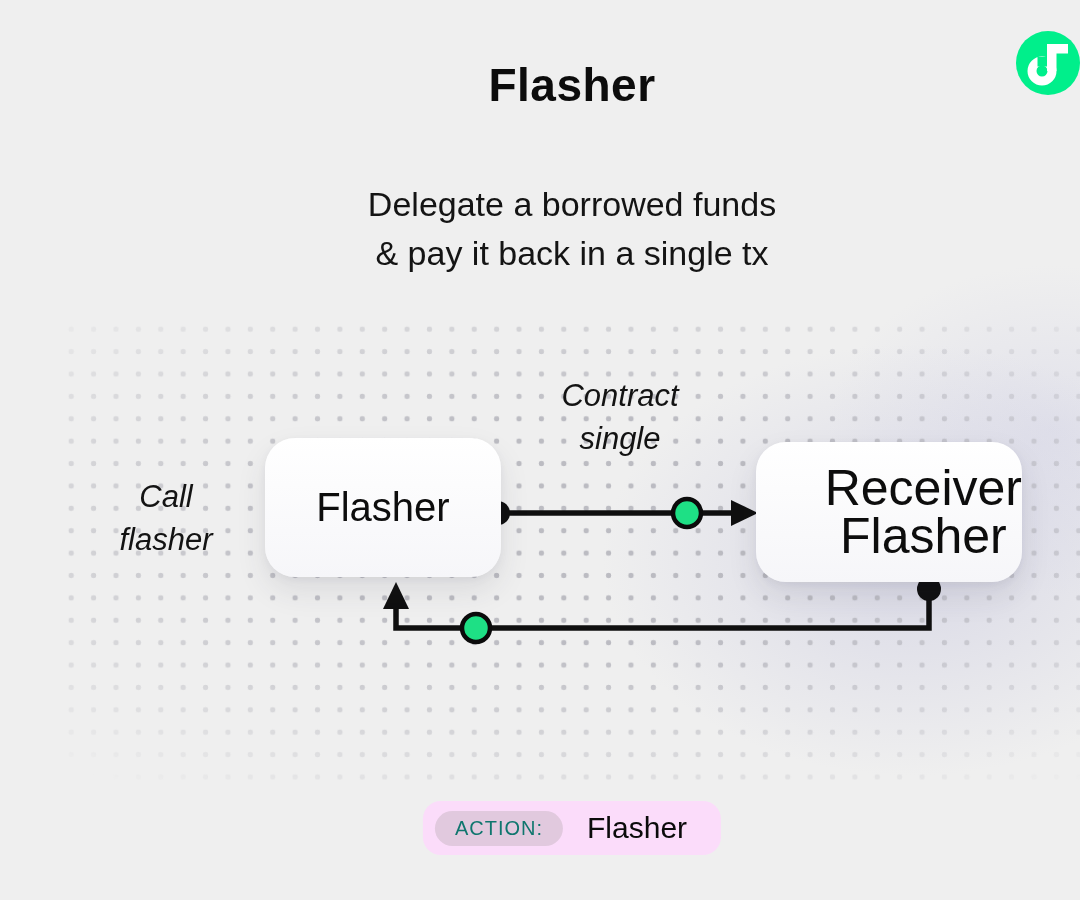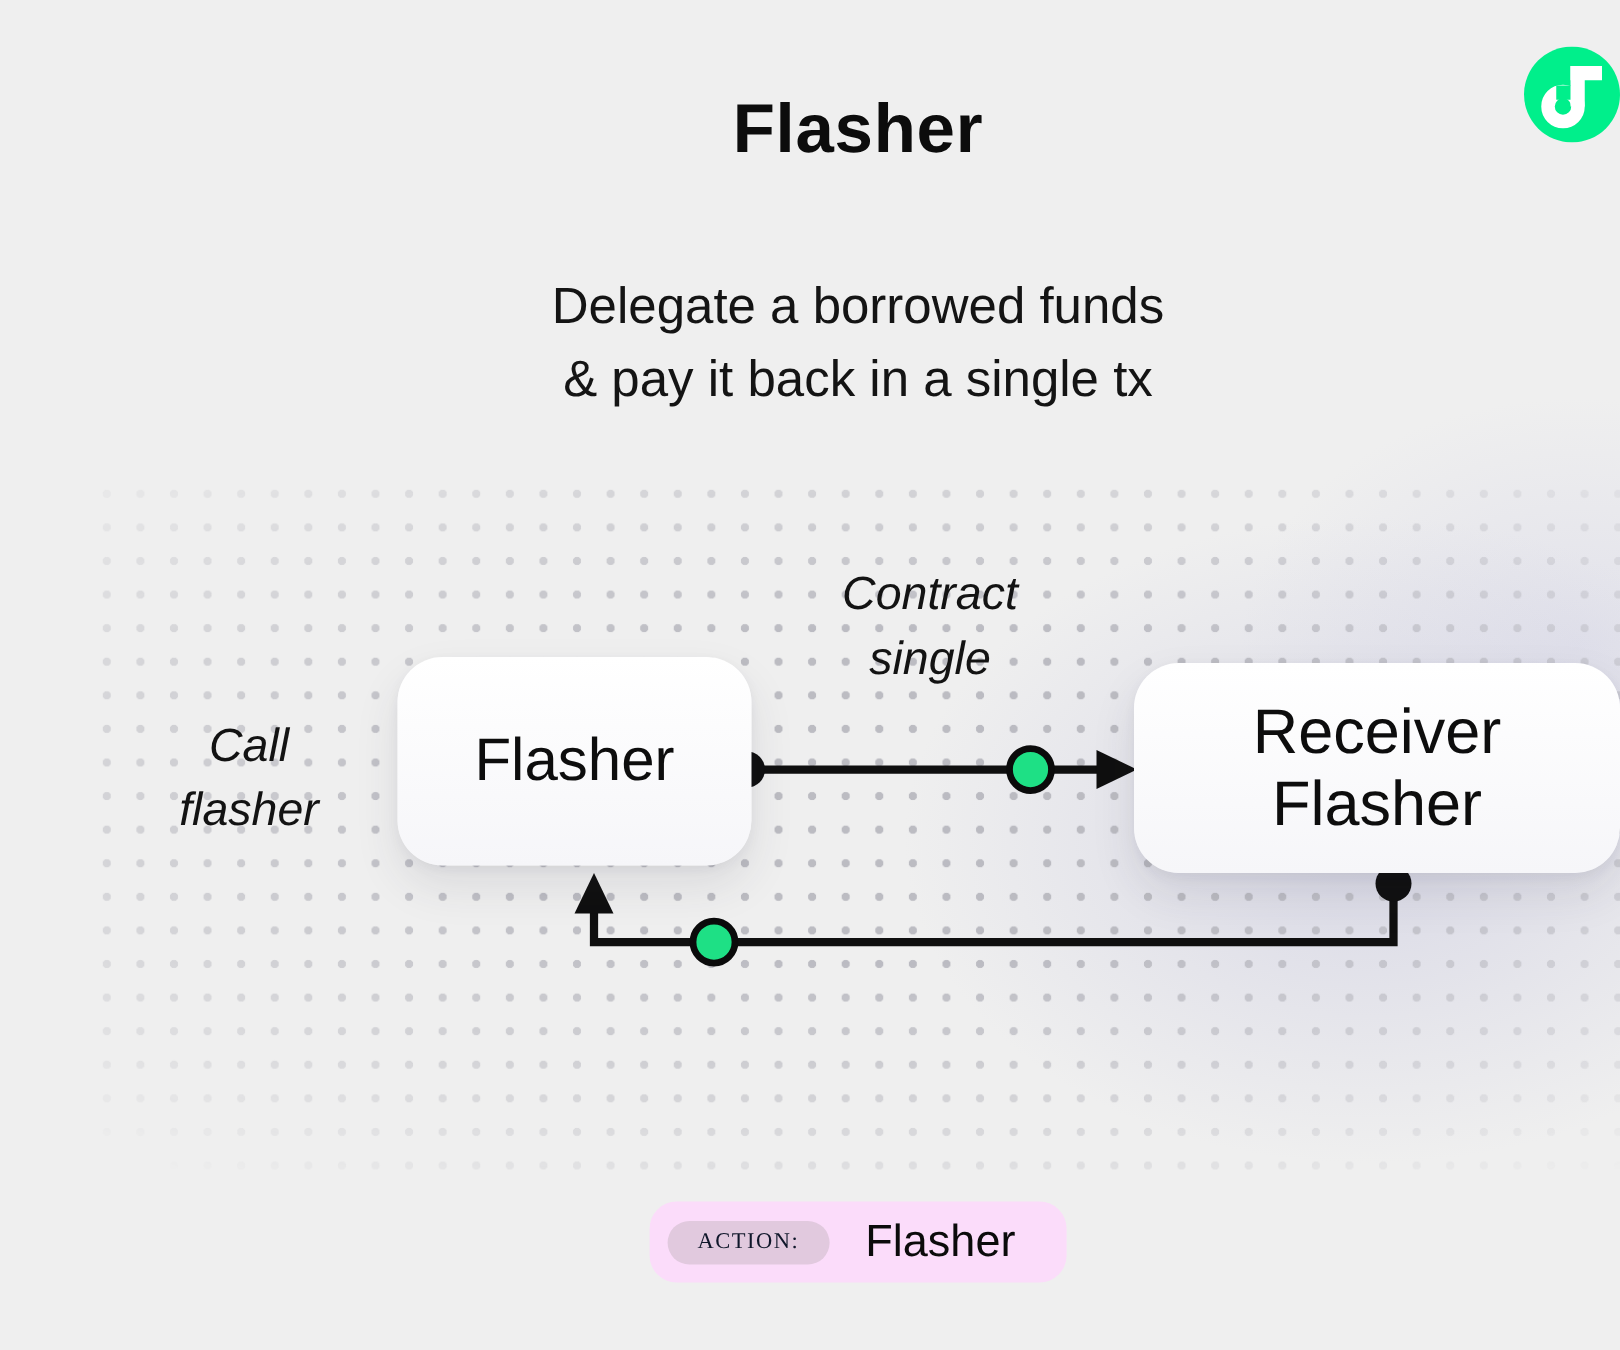--- a/index.html
+++ b/index.html
@@ -37,40 +37,40 @@
     mask-image:radial-gradient(ellipse 78% 68% at 52% 46%, rgba(0,0,0,.95) 35%, rgba(0,0,0,0) 100%);
   }
   
   .node{
     position:absolute;display:flex;align-items:center;justify-content:center;
     background:linear-gradient(180deg,#ffffff 0%,#f6f6f9 100%);
     border-radius:30px;text-align:center;color:#0d0d0d;
     box-shadow:0 14px 30px rgba(45,45,70,.10), 0 3px 8px rgba(45,45,70,.05);
   }
   .node-flasher{left:233px;top:438px;width:236px;height:139px;font-size:40px;}
-  .node-receiver{left:724px;top:442px;width:324px;height:140px;font-size:42px;line-height:48px;}
+  .node-receiver{left:724px;top:442px;width:266px;height:140px;font-size:50px;line-height:48px;justify-content:flex-end;}
   
   .edge-label{
     position:absolute;text-align:center;font-style:italic;font-size:31px;
     line-height:43px;color:#131313;
   }
   .lbl-delegate{left:448px;top:374px;width:280px;}
   .lbl-call{left:24px;top:475px;width:220px;}
   .lbl-repayment{left:453px;top:640px;width:300px;}
   
   .arrows{position:absolute;left:0;top:0;width:1080px;height:900px;pointer-events:none;}
   
   .action-pill{
     position:absolute;top:801px;left:50%;transform:translateX(-50%);
     display:flex;align-items:center;gap:24px;
     background:#fbdcfa;border-radius:18px;padding:9px 34px 9px 12px;height:36px;
   }
   .action-badge{
-    background:#e1c9de;color:#0f172a;border-radius:999px;
-    padding:6px 20px;font-size:15px;letter-spacing:1px;font-family:Liberation Serif, serif;
+    background:#e1c9de;color:#0f766e;border-radius:999px;
+    padding:6px 20px;font-size:20px;letter-spacing:1px;
   }
   .action-value{font-size:30px;color:#0b0b0b;}
 </style>
 </head>
 <body>
 
 <div class="stage">
 
   <div class="logo">
     <svg viewBox="0 0 64 64" width="64" height="64" aria-hidden="true">

